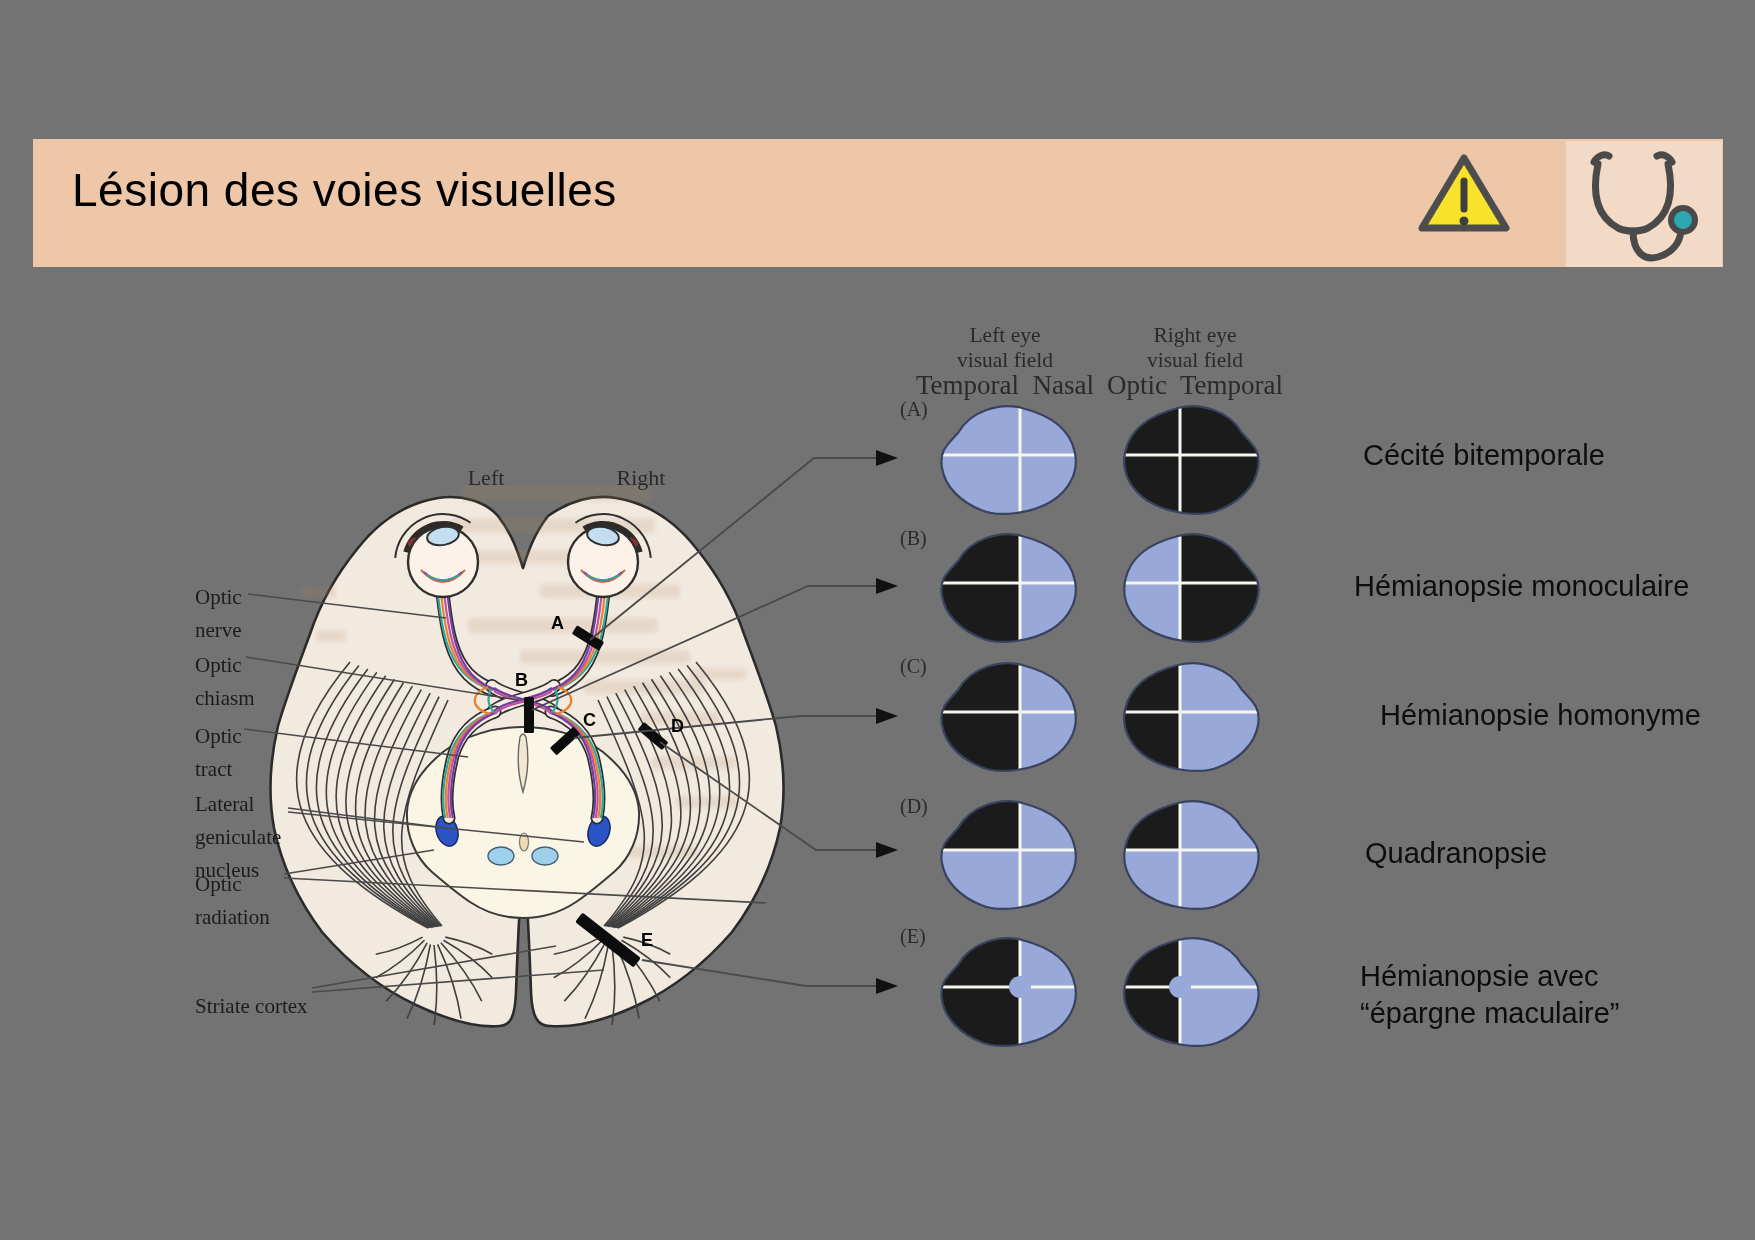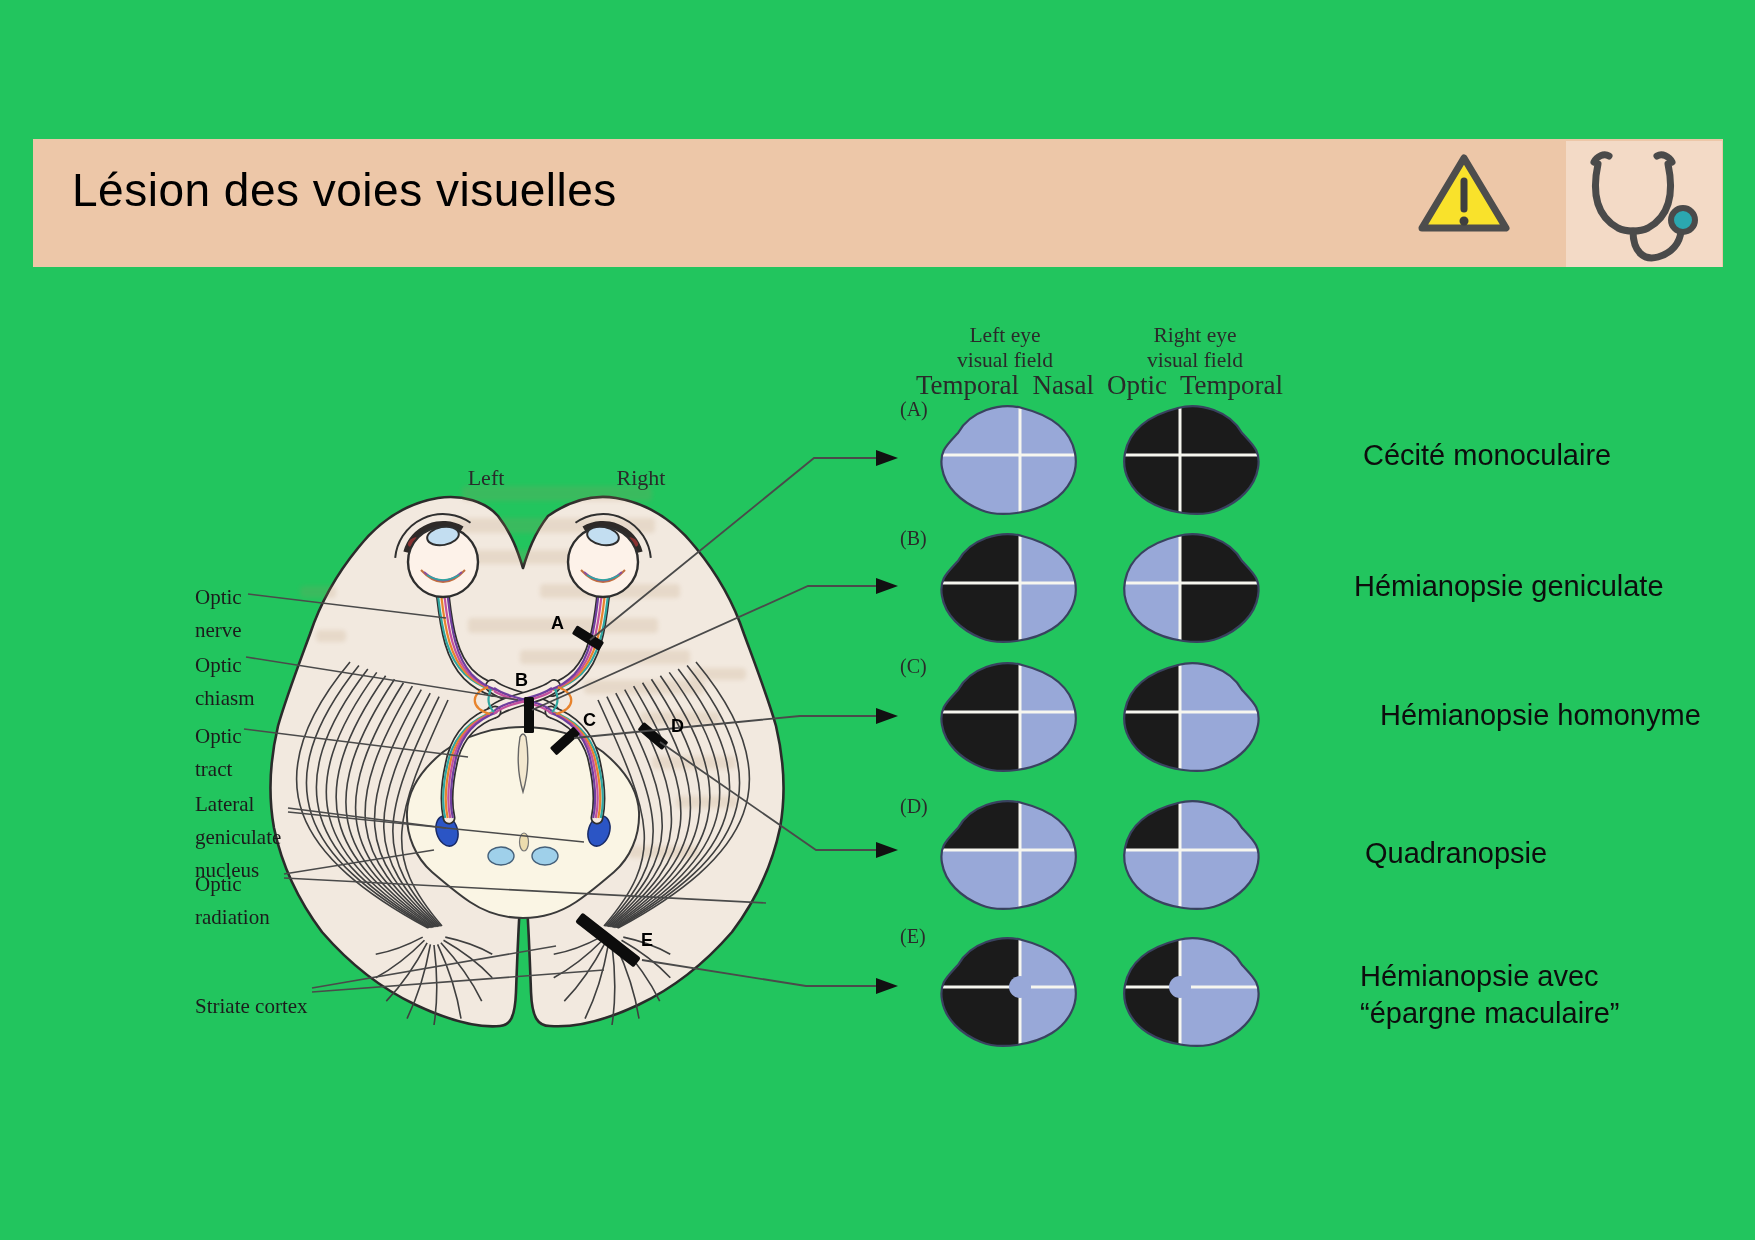--- a/index.html
+++ b/index.html
@@ -1,16 +1,16 @@
 <!DOCTYPE html>
 <html><head>
 <meta charset="utf-8">
 <style>
   html,body{margin:0;padding:0;background:#ffffff;}
-  .page{position:relative;width:1755px;height:1240px;background:#22c55e;overflow:hidden;
+  .page{position:relative;width:1755px;height:1240px;background:#737373;overflow:hidden;
         font-family:"Liberation Sans",sans-serif;}
   .abs{position:absolute;}
   .band{background:#edc7a8;}
   .title{font-size:46px;color:#000;letter-spacing:0.5px;}
   .serif{font-family:"Liberation Serif",serif;color:#2a2a2a;}
   .colhead{font-size:21.5px;line-height:25px;text-align:center;}
   .subhead{font-size:27px;white-space:pre;text-align:center;}
   .rowkey{font-size:20px;}
   .anat{font-size:21px;line-height:33px;color:#1c1c1c;margin-top:8px;}
   .eyelabel{font-size:22px;text-align:center;margin-left:36px;}
@@ -354,22 +354,22 @@
   <div class="abs lesletter" style="left:671px;top:716px;">D</div>
   <div class="abs lesletter" style="left:641px;top:930px;">E</div>
 
   <div class="abs serif anat" style="left:195px;top:573px;width:80px;">Optic nerve</div>
   <div class="abs serif anat" style="left:195px;top:641px;width:90px;">Optic chiasm</div>
   <div class="abs serif anat" style="left:195px;top:712px;width:80px;">Optic tract</div>
   <div class="abs serif anat" style="left:195px;top:780px;width:110px;">Lateral geniculate nucleus</div>
   <div class="abs serif anat" style="left:195px;top:860px;width:100px;">Optic radiation</div>
   <div class="abs serif anat" style="left:195px;top:982px;width:170px;">Striate cortex</div>
 
-  <div class="abs diag" style="left:1363px;top:437px;">Cécité monoculaire</div>
-  <div class="abs diag" style="left:1354px;top:568px;">Hémianopsie geniculate</div>
+  <div class="abs diag" style="left:1363px;top:437px;">Cécité bitemporale</div>
+  <div class="abs diag" style="left:1354px;top:568px;">Hémianopsie monoculaire</div>
   <div class="abs diag" style="left:1352px;top:697px;margin-left:28px;">Hémianopsie homonyme</div>
   <div class="abs diag" style="left:1365px;top:835px;">Quadranopsie</div>
   <div class="abs diag" style="left:1360px;top:958px;">
     <div>Hémianopsie avec</div>
     <div>“épargne maculaire”</div>
   </div>
 
 </div>
 
 </body></html>

